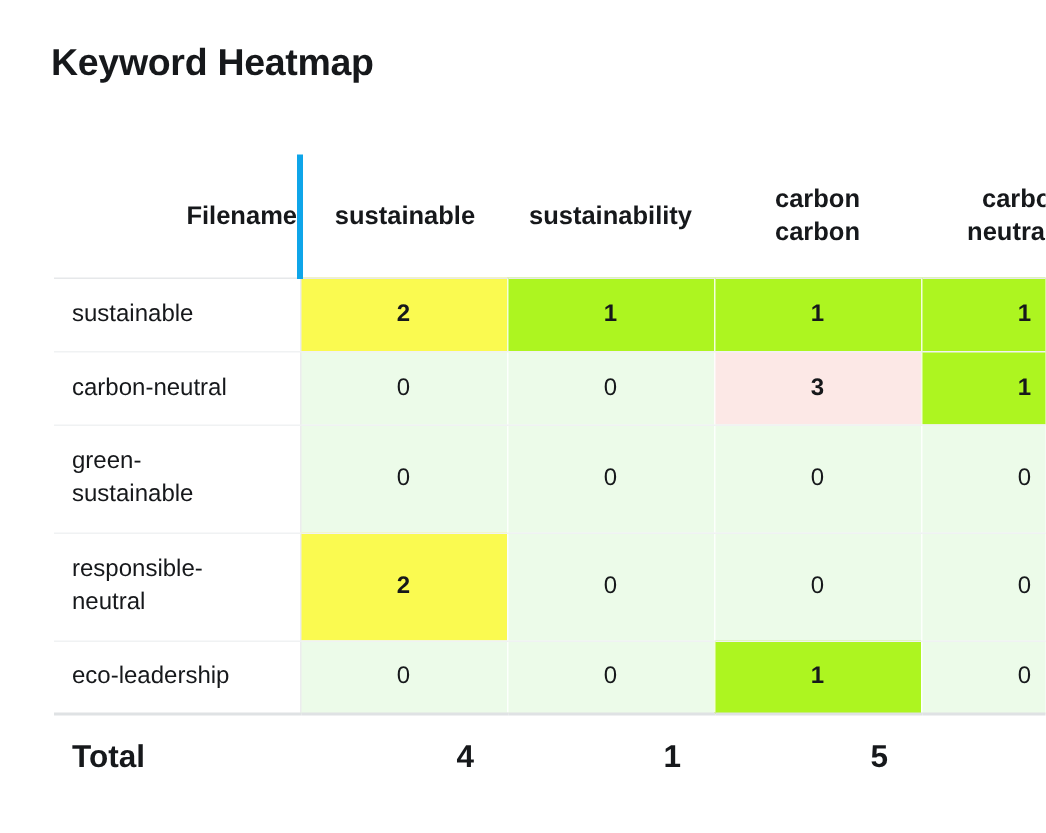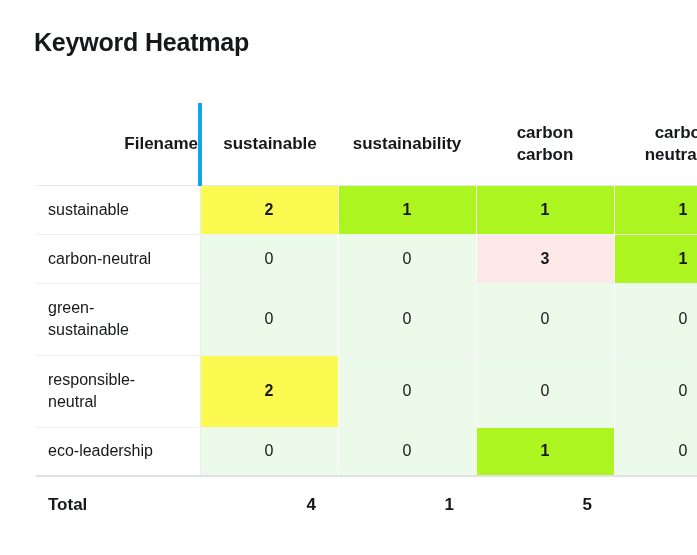--- a/index.html
+++ b/index.html
@@ -110,21 +110,21 @@
   tbody td.val.hot {
     font-weight: 700;
   }
 
   tr.tall td { height: 72px; }
 
   
   tfoot td {
     height: 56px;
     box-sizing: border-box;
-    font-size: 17px;
+    font-size: 21px;
     font-weight: 700;
     color: #16181b;
     background: #ffffff;
     border-top: 2px solid #dfe2e4;
   }
   tfoot td.total-label {
     text-align: left;
     padding-left: 12px;
   }
   tfoot td.total-val {

